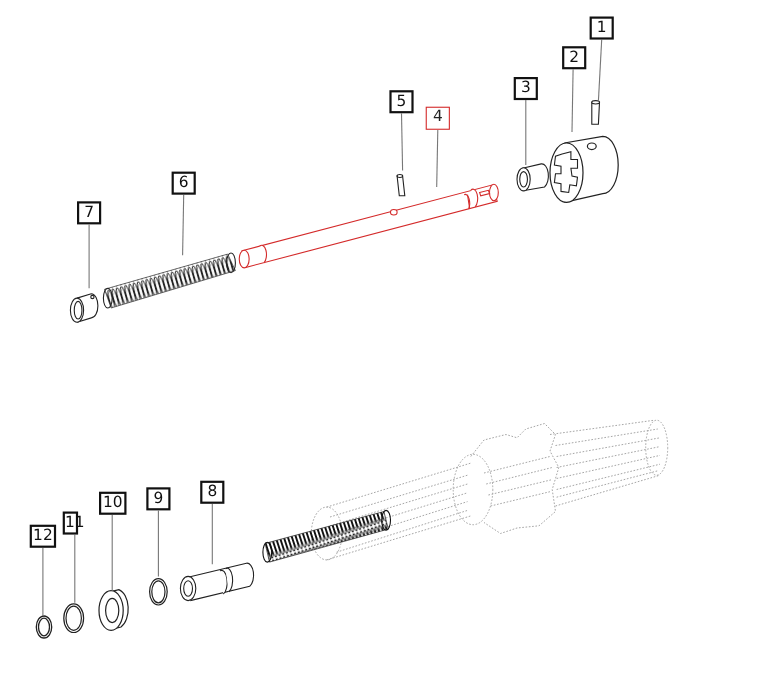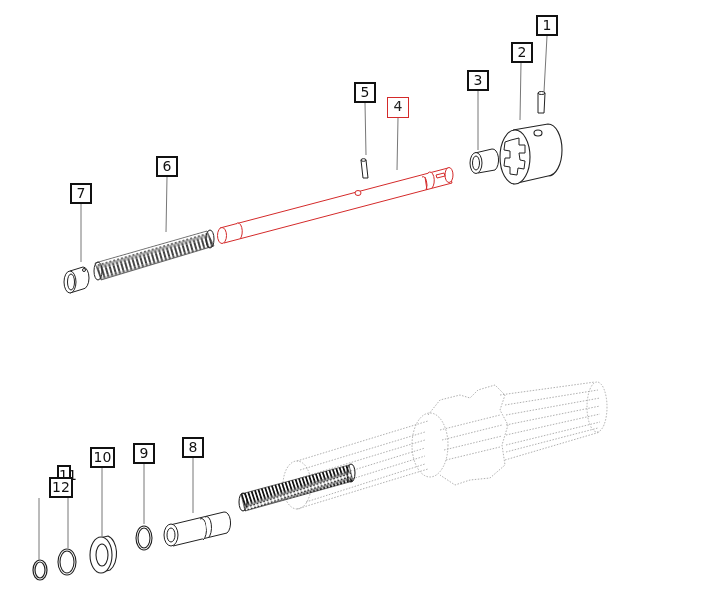--- a/index.html
+++ b/index.html
@@ -136,14 +136,14 @@
   <div class="callout" style="left:511px;top:42px;width:22px;">2</div>
   <div class="callout" style="left:467px;top:70px;width:22px;">3</div>
   <div class="callout hl" style="left:387px;top:97px;width:22px;">4</div>
   <div class="callout" style="left:354px;top:82px;width:22px;">5</div>
   <div class="callout" style="left:156px;top:156px;width:22px;">6</div>
   <div class="callout" style="left:70px;top:183px;width:22px;">7</div>
   <div class="callout" style="left:182px;top:437px;width:22px;">8</div>
   <div class="callout" style="left:133px;top:443px;width:22px;">9</div>
   <div class="callout" style="left:90px;top:447px;width:25px;">10</div>
   <div class="callout" style="left:57px;top:465px;width:14px;">11</div>
-  <div class="callout" style="left:27px;top:477px;width:24px;margin-left:22px;">12</div>
+  <div class="callout" style="left:27px;top:477px;width:24px;">12</div>
 </div>
 
 </body></html>

